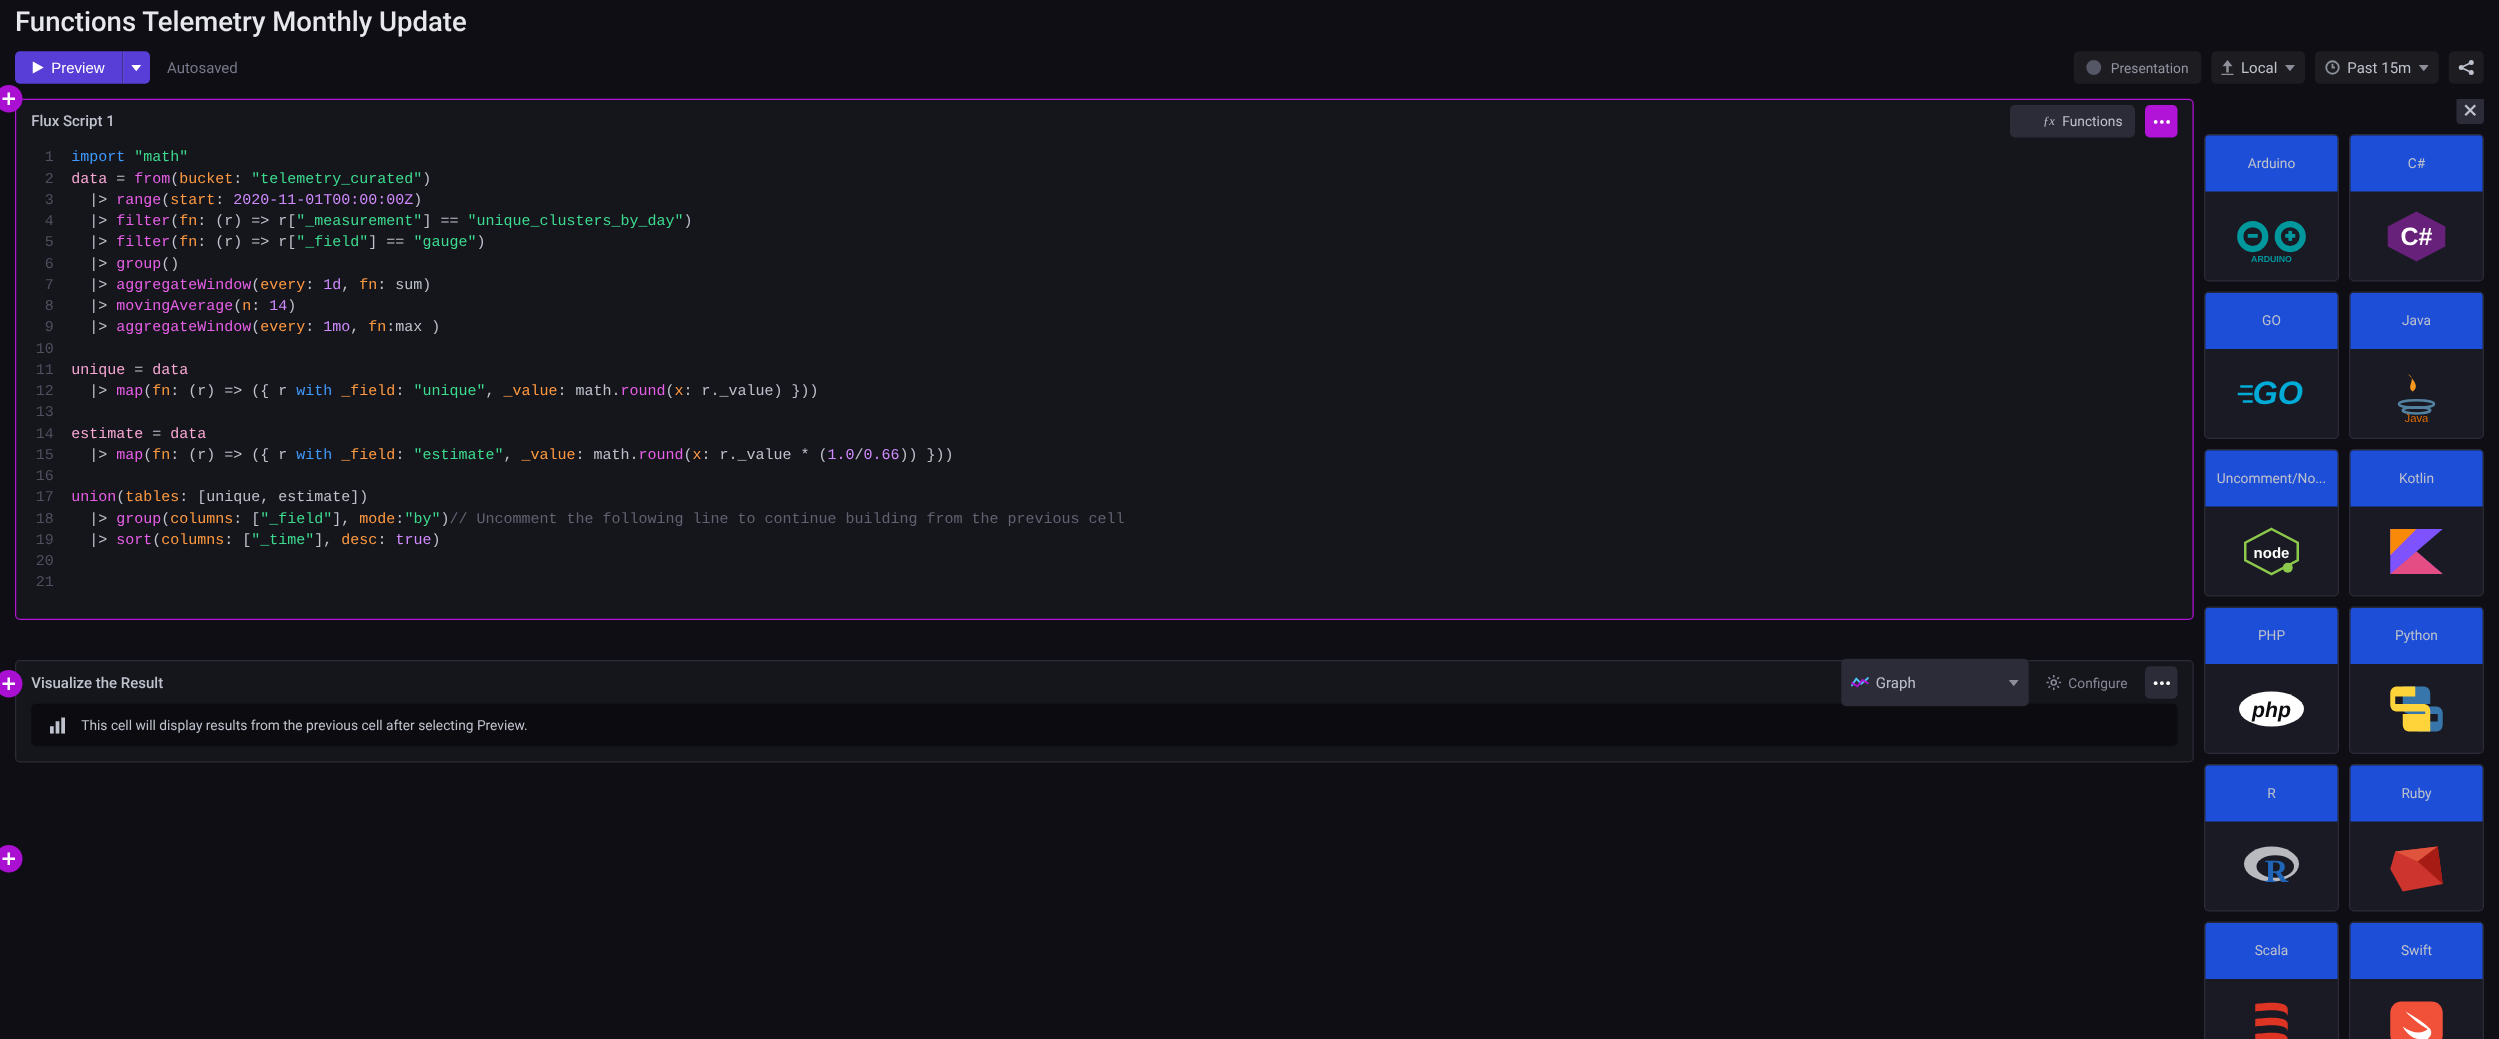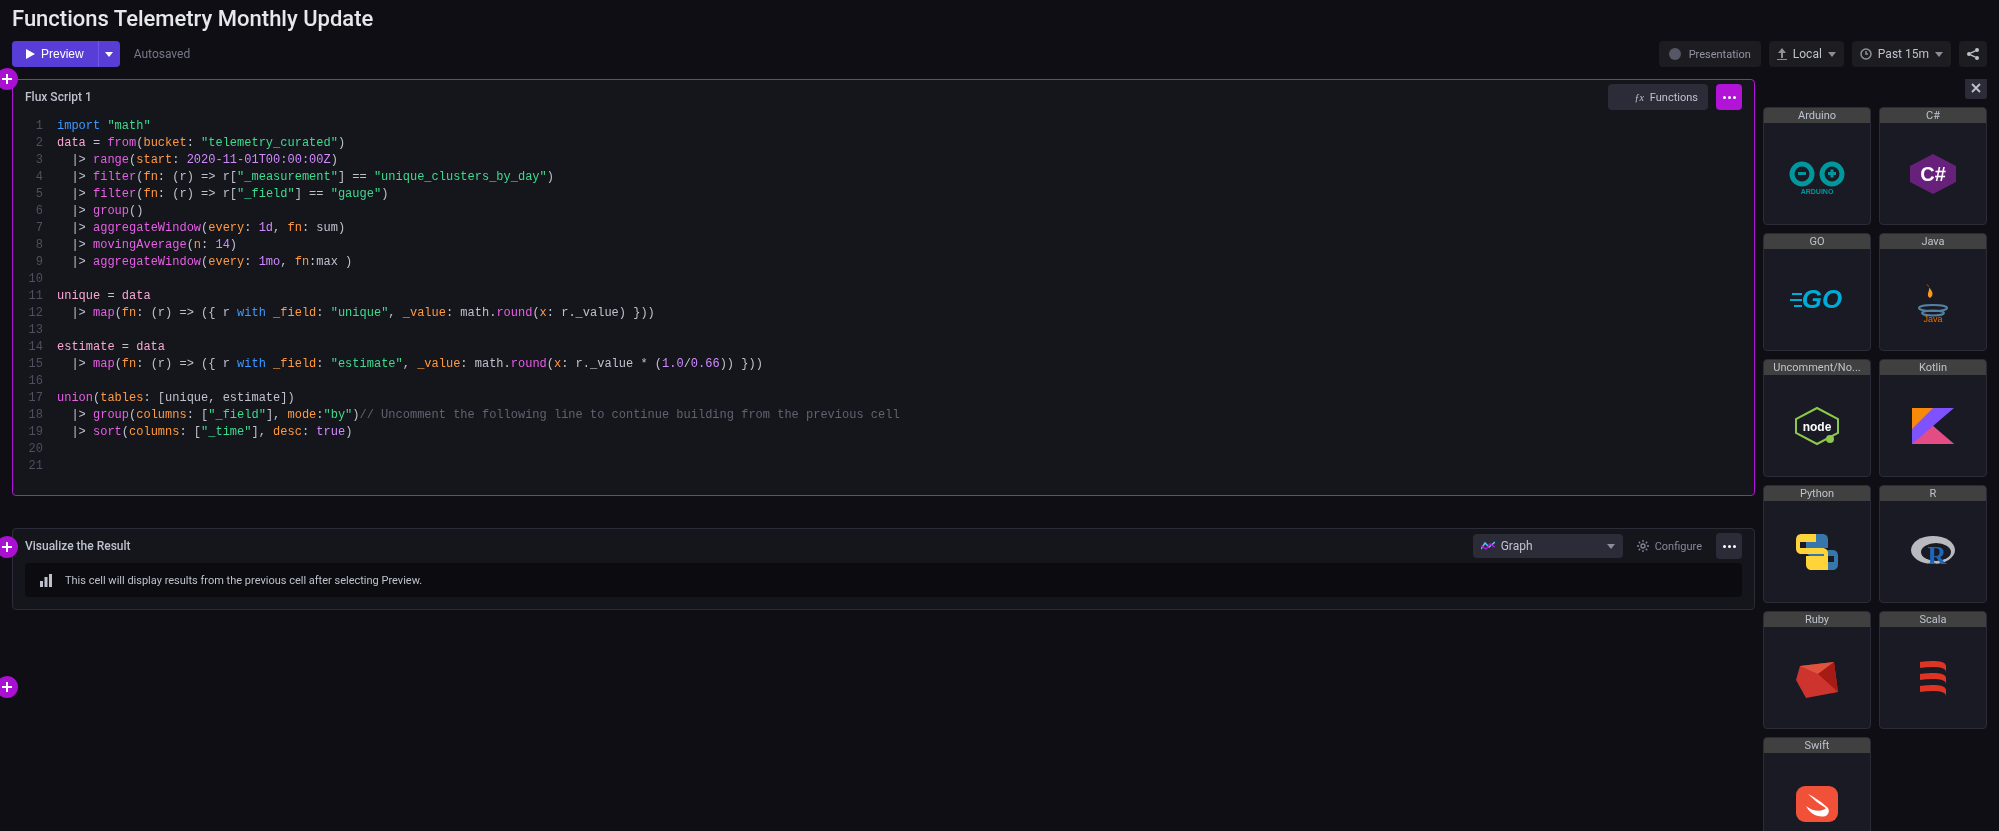--- a/index.html
+++ b/index.html
@@ -117,41 +117,41 @@
 .add-dot::before, .add-dot::after { content: ''; position: absolute; background: #fff; }
 .add-dot::before { width: 10px; height: 2px; }
 .add-dot::after { width: 2px; height: 10px; }
 
 .viz-body { padding: 0 12px 12px 12px; }
 .empty-viz {
   background: #0b0b10; border-radius: 4px; padding: 10px 14px;
   display: flex; align-items: center; gap: 12px; color: #bec2cc; font-size: 11px;
 }
 .graph-select {
-  background: #2c2c38; height: 24px; border-radius: 4px; display: flex;
+  background: #2c2c38; height: 38px; border-radius: 4px; display: flex;
   align-items: center; padding: 4px 8px; font-size: 12px; color: #bec2cc;
   gap: 6px; cursor: pointer; min-width: 150px; justify-content: space-between;
 }
 .graph-select .inner { display: flex; align-items: center; gap: 6px; }
 .configure-btn {
   display: flex; align-items: center; gap: 6px; font-size: 11px;
   color: #868898; padding: 0 6px; cursor: pointer;
 }
 
 .lang-grid {
   display: grid; grid-template-columns: 1fr 1fr; gap: 8px; margin-top: 28px;
 }
 .lang-tile {
   background: #1a1a24; border: 1px solid #2c2c38; border-radius: 4px;
   height: 118px; display: flex; flex-direction: column; cursor: pointer;
   overflow: hidden;
 }
 .lang-tile-header {
-  text-align: center; font-size: 11px; color: #bec2cc; padding: 1px 0;
-  background: #404040; white-space: nowrap; overflow: hidden; text-overflow: ellipsis;
+  text-align: center; font-size: 11px; color: #bec2cc; padding: 16px 0;
+  background: #1d4ed8; white-space: nowrap; overflow: hidden; text-overflow: ellipsis;
 }
 .lang-tile-body {
   flex: 1; display: flex; align-items: center; justify-content: center;
 }
 .lang-tile-body svg { width: 58px; height: 48px; }
 
 .chev { margin-left: auto; }
 </style>
 </head>
 <body>
@@ -418,20 +418,28 @@
           </div>
           <div class="lang-tile">
             <div class="lang-tile-header">Kotlin</div>
             <div class="lang-tile-body">
               <svg viewBox="0 0 58 48">
                 <use href="#ico-kotlin"></use>
               </svg>
             </div>
           </div>
           <div class="lang-tile">
+            <div class="lang-tile-header">PHP</div>
+            <div class="lang-tile-body">
+              <svg viewBox="0 0 58 48">
+                <use href="#ico-php"></use>
+              </svg>
+            </div>
+          </div>
+          <div class="lang-tile">
             <div class="lang-tile-header">Python</div>
             <div class="lang-tile-body">
               <svg viewBox="0 0 58 48">
                 <use href="#ico-python"></use>
               </svg>
             </div>
           </div>
           <div class="lang-tile">
             <div class="lang-tile-header">R</div>
             <div class="lang-tile-body">

